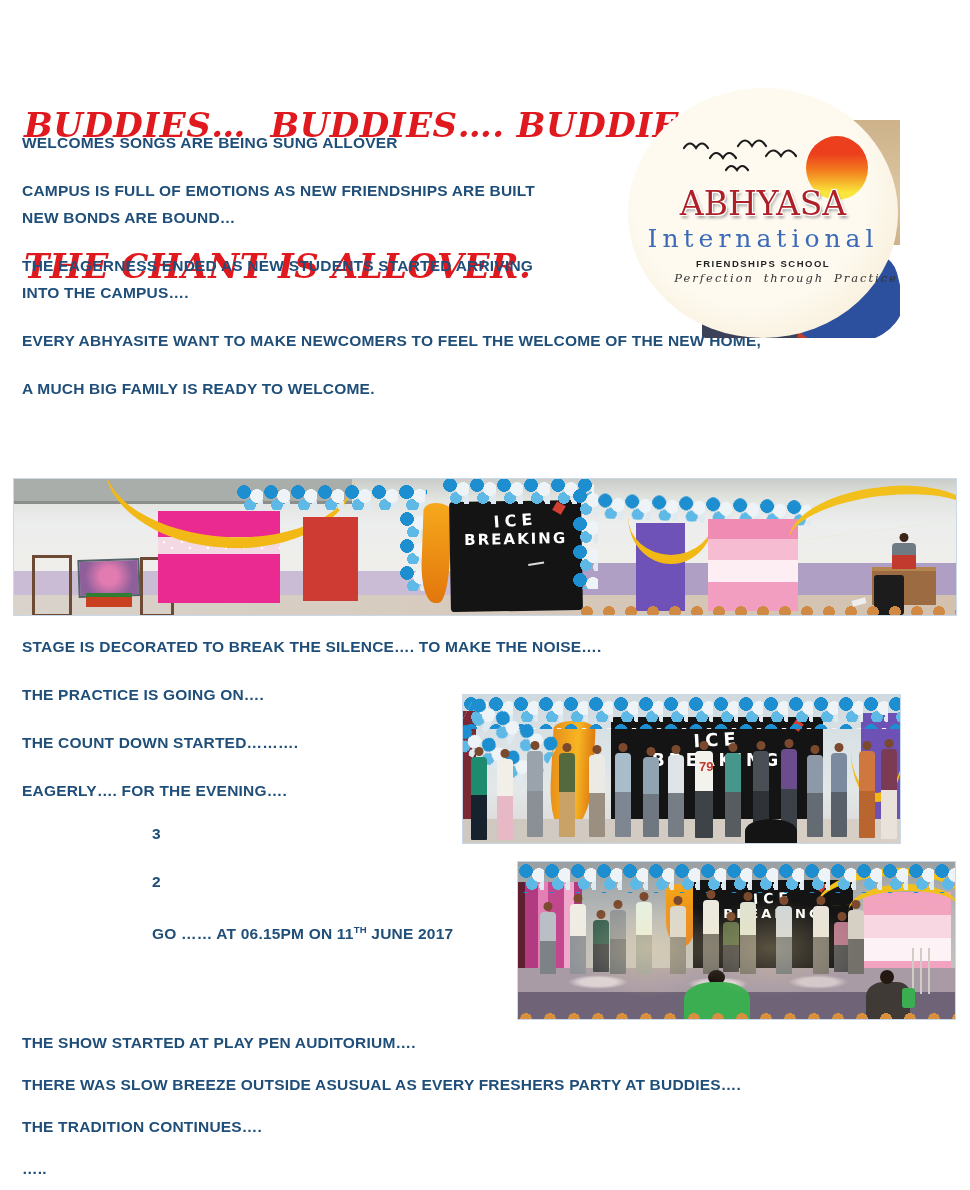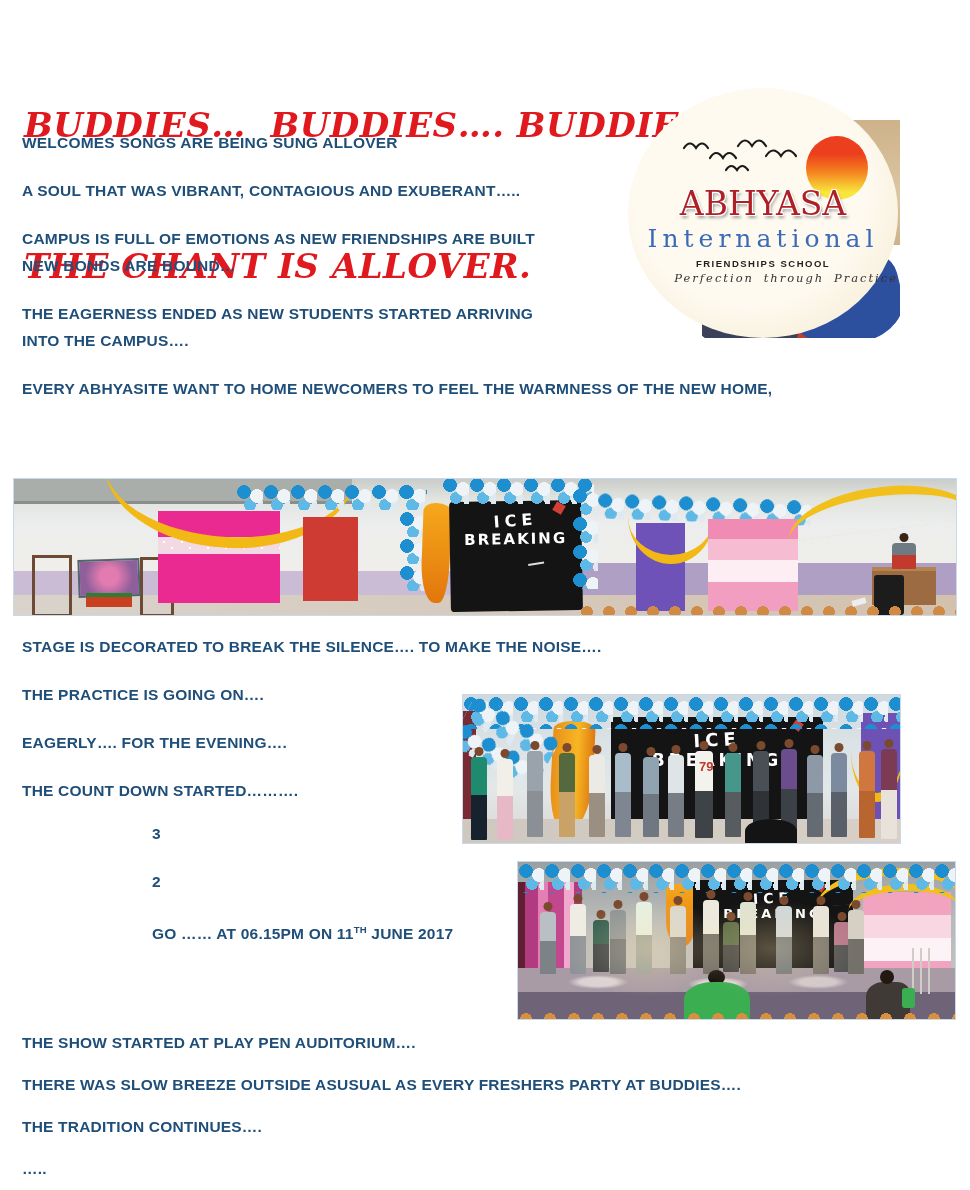--- a/index.html
+++ b/index.html
@@ -68,26 +68,26 @@
 
 <div class="page">
 
   <div class="title">
     <div>BUDDIES…  BUDDIES…. BUDDIES</div>
     <div>THE CHANT IS ALLOVER.</div>
   </div>
 
   <div class="bodytxt intro">
     <p>WELCOMES SONGS ARE BEING SUNG ALLOVER</p>
-    <p>A SOUL THAT WAS VIBRANT, CONTAGIOUS AND EXUBERANT…..</p>
     <p>CAMPUS IS FULL OF EMOTIONS AS NEW FRIENDSHIPS ARE BUILT
 NEW BONDS ARE BOUND…</p>
     <p>THE EAGERNESS ENDED AS NEW STUDENTS STARTED ARRIVING
 INTO THE CAMPUS….</p>
-    <p>EVERY ABHYASITE WANT TO HOME NEWCOMERS TO FEEL THE WARMNESS OF THE NEW HOME,</p>
+    <p>EVERY ABHYASITE WANT TO MAKE NEWCOMERS TO FEEL THE WELCOME OF THE NEW HOME,</p>
+    <p>A MUCH BIG FAMILY IS READY TO WELCOME.</p>
   </div>
 
   <div class="logo">
     <div class="logo-photo">
       <div class="lp-tan"></div>
       <div class="lp-red"></div>
       <div class="lp-blue"></div>
       <div class="lp-dark"></div>
     </div>
     <div class="logo-circle"></div>
@@ -140,22 +140,22 @@
     <div style="left:858px;top:88px;width:64px;height:34px;background:#9c6b41;border-top:4px solid #b5854f;"></div>
     <div class="person" style="left:878px;top:64px;height:26px;--s:#6e7b85;--p:#c23a2e;--k:#3c2417;width:24px;"></div>
     <div style="left:860px;top:96px;width:30px;height:40px;background:#1c1c1c;border-radius:3px;"></div>
     <div style="left:838px;top:120px;width:14px;height:6px;background:#eee;transform:rotate(-15deg);"></div>
     <div style="left:565px;top:125px;width:377px;height:11px;background-image:radial-gradient(circle 6px at 8px 8px,#d08a44 96%,transparent);background-size:22px 12px;"></div>
   </div>
 
   <div class="bodytxt stagetxt">
     <p style="width:930px;">STAGE IS DECORATED TO BREAK  THE SILENCE…. TO MAKE THE NOISE….</p>
     <p>THE PRACTICE IS GOING ON….</p>
+    <p>THE COUNT DOWN STARTED……….</p>
     <p>EAGERLY…. FOR THE EVENING….</p>
-    <p>THE COUNT DOWN STARTED……….</p>
   </div>
 
   <div class="bodytxt countdown">
     <p>3</p>
     <p>2</p>
     <p><span>GO …… AT 06.15PM ON 11</span><sup>TH</sup><span> JUNE 2017</span></p>
   </div>
 
   <div class="photo" style="left:462px;top:694px;width:437px;height:148px;">
     <div style="inset:0;background:linear-gradient(180deg,#cfd9de 0,#dbe3e6 35%,#e3e7e8 65%,#d8d6d2 100%);"></div>

